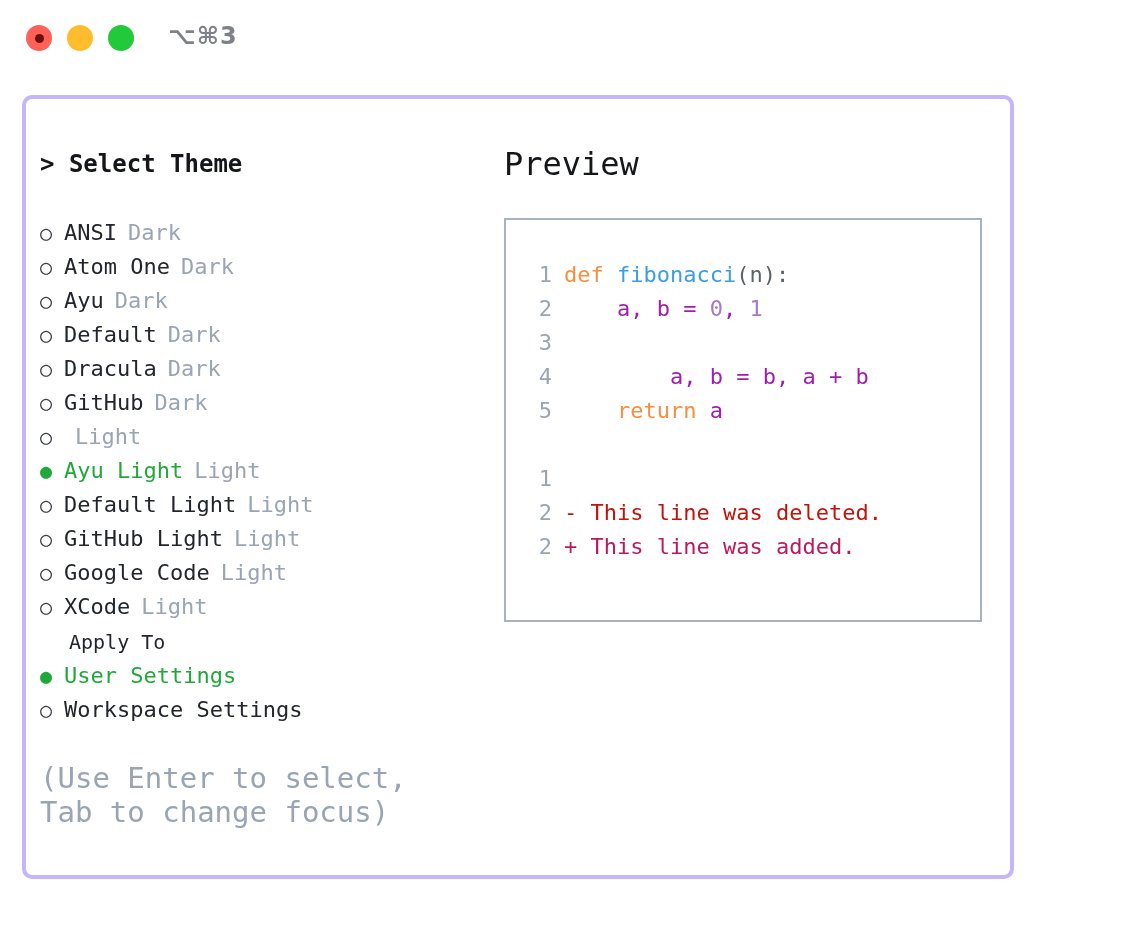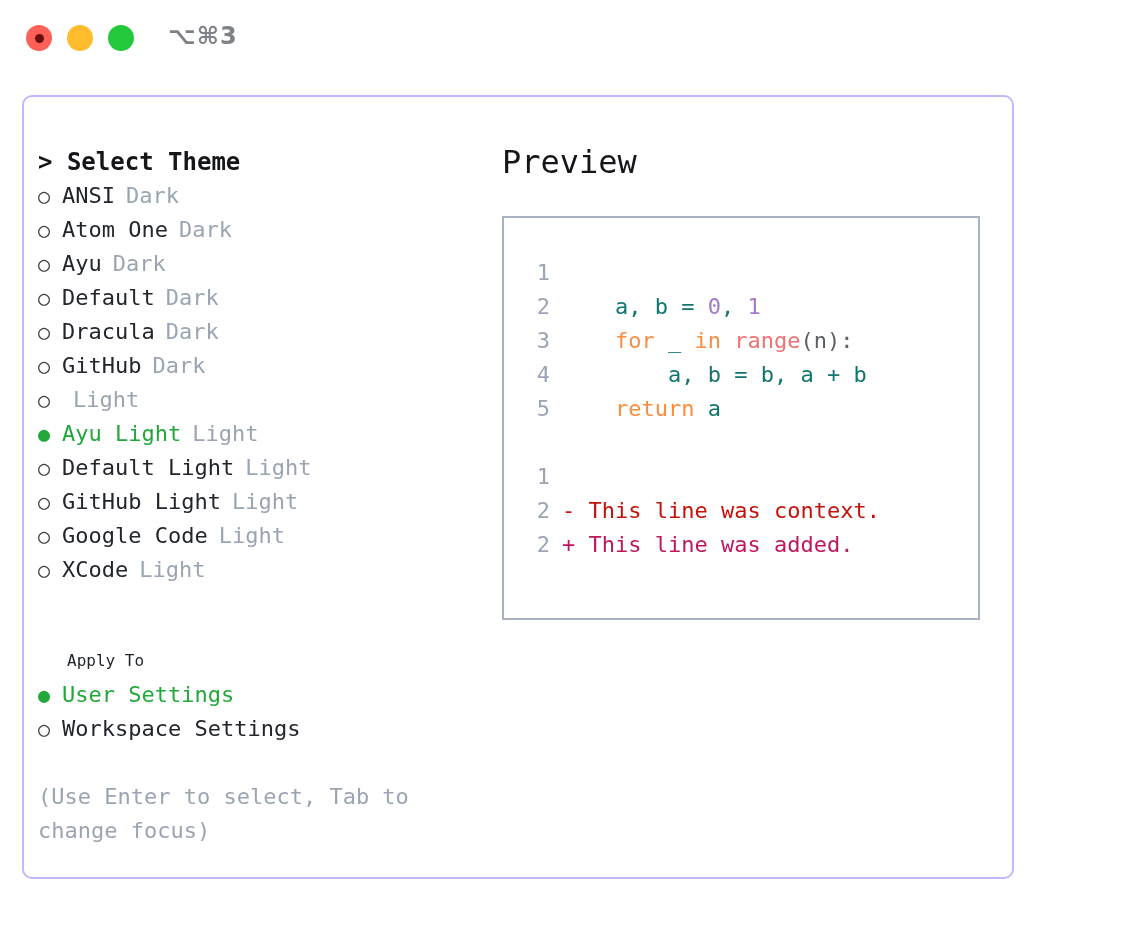--- a/index.html
+++ b/index.html
@@ -67,21 +67,21 @@
     letter-spacing: 1px;
     color: #7E8287;
   }
 
   
   .card {
     position: absolute;
     left: 22px; top: 95px;
     width: 992px;
     height: 784px;
-    border: 2px solid #c4b5fd;
+    border: 4px solid #c4b5fd;
     border-radius: 10px;
     box-sizing: border-box;
     background: #ffffff;
   }
 
   
   .left-col {
     position: absolute;
     left: 14px; top: 48px;
     width: 440px;
@@ -109,37 +109,37 @@
     flex: 0 0 24px;
     font-size: 20px;
     color: #3a3f46;
   }
   .opt.selected .bullet { color: #22A83A; }
   .opt-label { color: #22262c; }
   .opt.selected .opt-label { color: #22A83A; }
   .opt-tag {
     color: #9AA4B2;
     margin-left: 11px;
+    margin-top: 35px;
   }
 
   .section-gap { height: 36px; }
 
   .section-label {
-    font-size: 16px;
+    font-size: 20px;
     line-height: 34px;
     height: 34px;
     color: #22262c;
     padding-left: 29px;
     white-space: pre;
-    margin-top: 21px;
   }
 
   .hint {
     margin-top: 34px;
-    font-size: 22px;
+    font-size: 29px;
     line-height: 34px;
     color: #9AA4B2;
     width: 400px;
   }
 
   
   .right-col {
     position: absolute;
     left: 478px; top: 48px;
     width: 500px;
@@ -173,21 +173,21 @@
     color: #9AA4B2;
     margin-right: 12px;
   }
   .blank-line { height: 34px; }
 
   
   .tok-kw    { color: #FA8D3E; }
   .tok-fn    { color: #399EE6; }
   .tok-num   { color: #A37ACC; }
   .tok-built { color: #F07171; }
-  .tok-plain { color: #0f766e; }
+  .tok-plain { color: #a21caf; }
   .tok-punc  { color: #5C6166; }
 
   .diff-ctx { color: #8A9099; }
   .diff-del { color: #C4120A; }
   .diff-add { color: #be185d; }
 </style>
 </head>
 <body>
 
 <div class="window">
@@ -228,29 +228,29 @@
           <div class="opt"><span class="bullet">○</span><span class="opt-label">Workspace Settings</span></div>
         </div>
 
       <div class="hint">(Use Enter to select, Tab to change focus)</div>
     </div>
 
     <div class="right-col">
       <div class="preview-title">Preview</div>
       <div class="preview-box">
         <div id="code-block">
-            <div class="code-line"><span class="lnum">1</span></div>
+            <div class="code-line"><span class="lnum">1</span><span><span class="tok-kw">def </span><span class="tok-fn">fibonacci</span><span class="tok-punc">(n):</span></span></div>
             <div class="code-line"><span class="lnum">2</span><span><span class="tok-plain">    a, b = </span><span class="tok-num">0</span><span class="tok-plain">, </span><span class="tok-num">1</span></span></div>
-            <div class="code-line"><span class="lnum">3</span><span><span class="tok-plain">    </span><span class="tok-kw">for</span><span class="tok-plain"> _ </span><span class="tok-kw">in</span><span class="tok-plain"> </span><span class="tok-built">range</span><span class="tok-punc">(n):</span></span></div>
+            <div class="code-line"><span class="lnum">3</span></div>
             <div class="code-line"><span class="lnum">4</span><span><span class="tok-plain">        a, b = b, a + b</span></span></div>
             <div class="code-line"><span class="lnum">5</span><span><span class="tok-plain">    </span><span class="tok-kw">return</span><span class="tok-plain"> a</span></span></div>
           </div>
         <div class="blank-line"></div>
         <div id="diff-block">
             <div class="code-line"><span class="lnum">1</span><span class="diff-ctx"><span>  </span></span></div>
-            <div class="code-line"><span class="lnum">2</span><span class="diff-del"><span>- </span><span>This line was context.</span></span></div>
+            <div class="code-line"><span class="lnum">2</span><span class="diff-del"><span>- </span><span>This line was deleted.</span></span></div>
             <div class="code-line"><span class="lnum">2</span><span class="diff-add"><span>+ </span><span>This line was added.</span></span></div>
           </div>
       </div>
     </div>
 
   </div>
 </div>
 
 </body></html>

